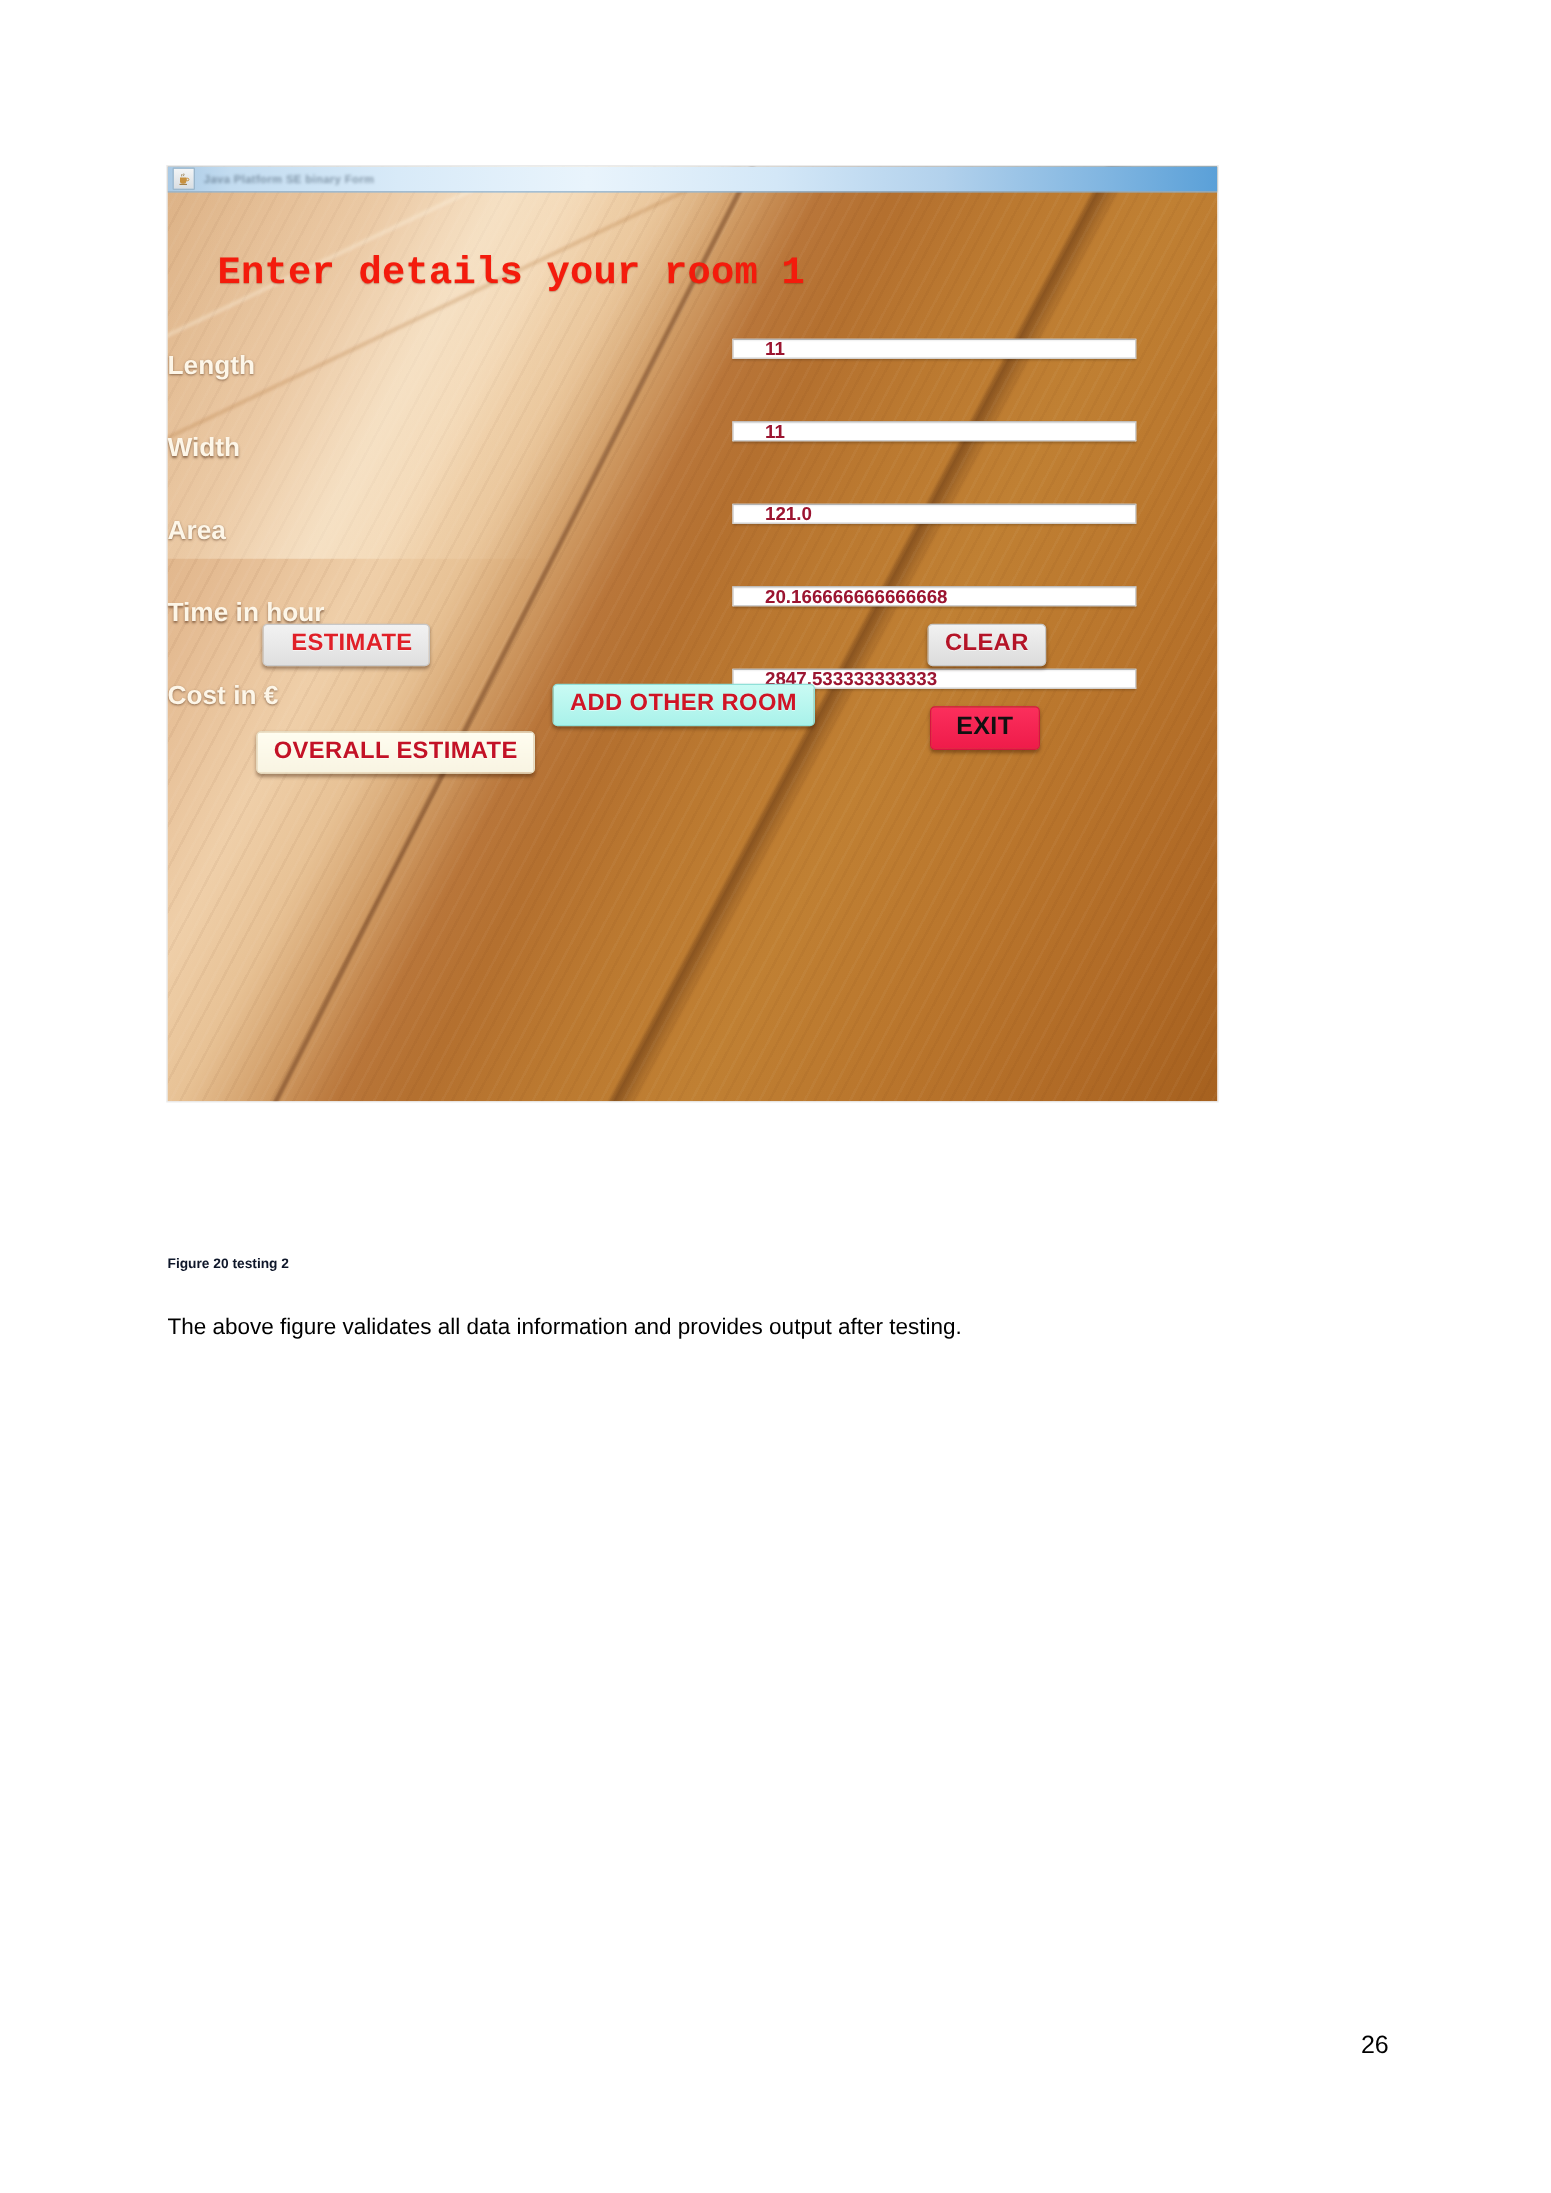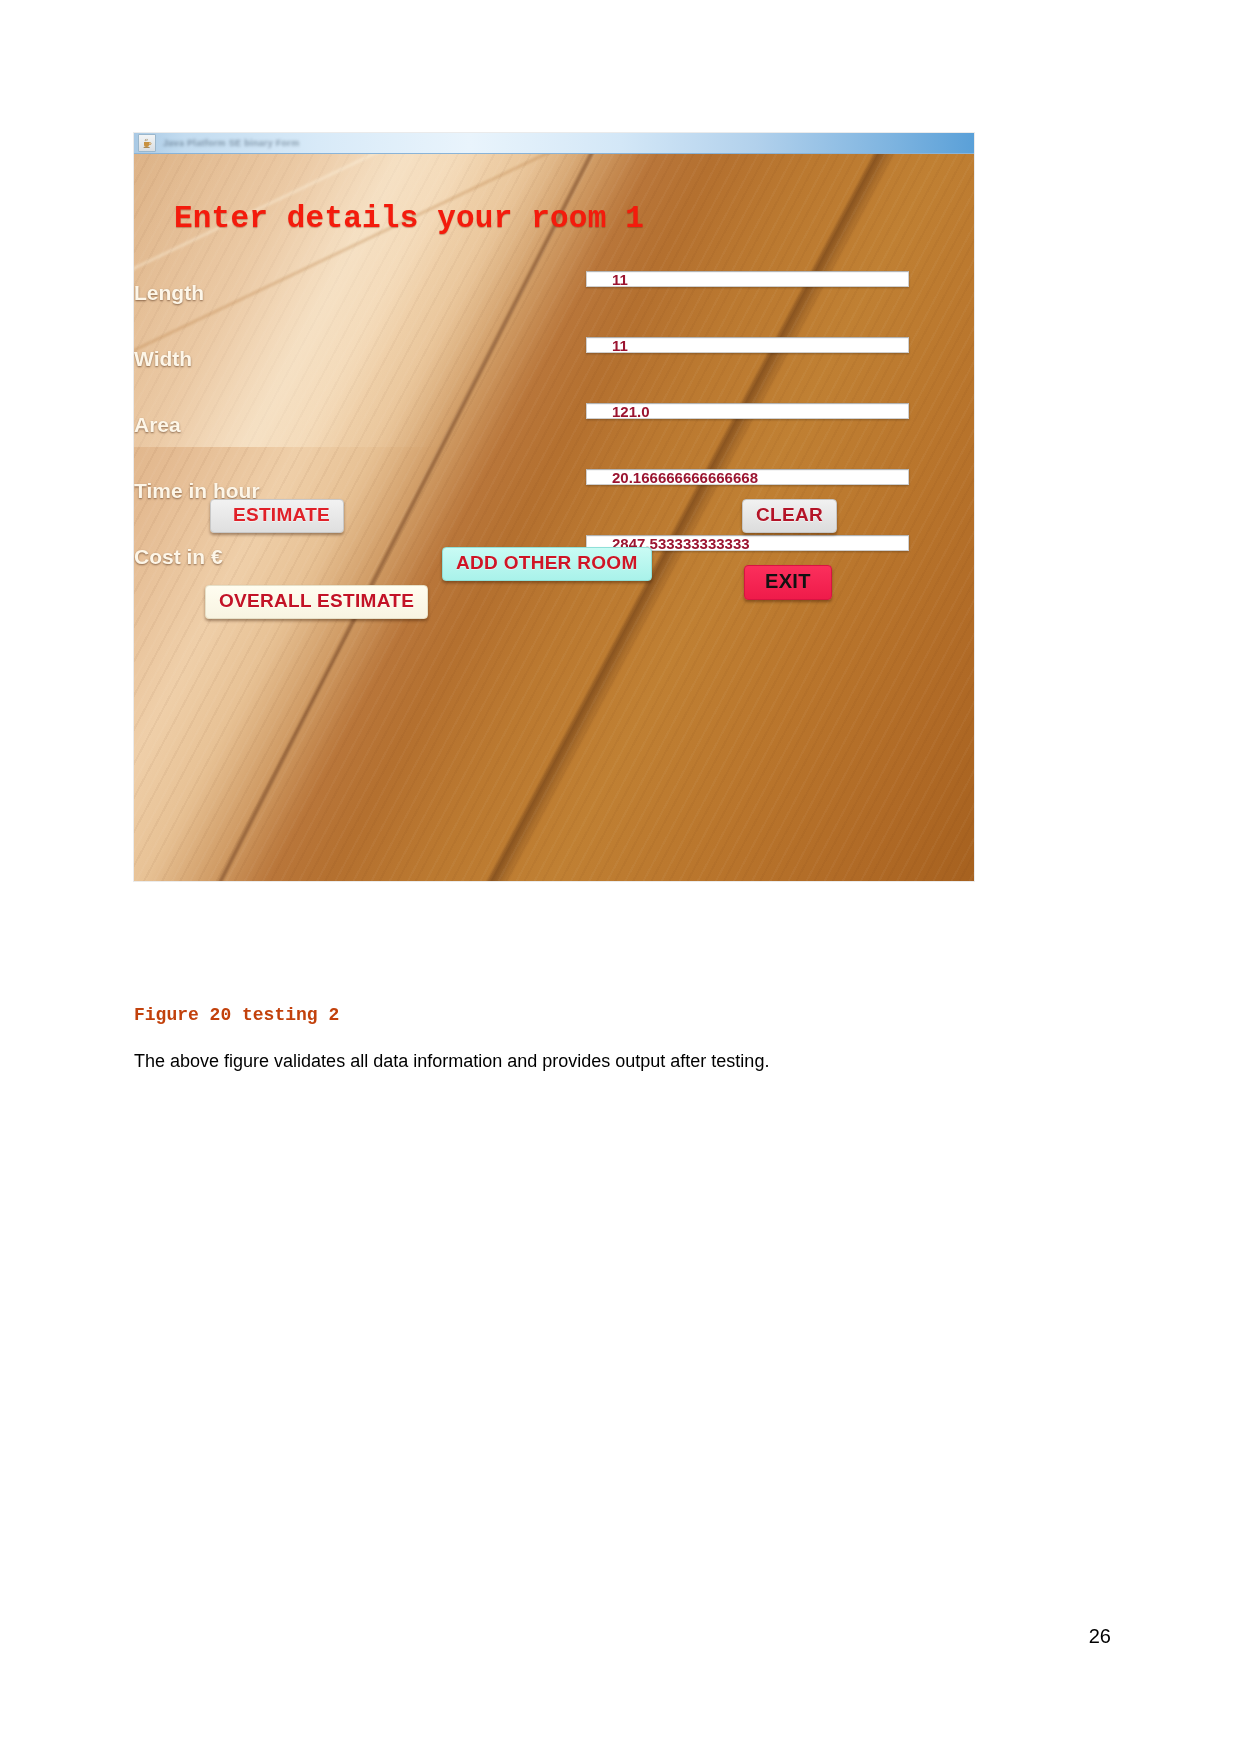--- a/index.html
+++ b/index.html
@@ -273,24 +273,24 @@
     color: #111111;
     font-size: 20px;
     padding: 4px 20px 6px;
   }
 
   
   .fig-caption {
     position: absolute;
     left: 134px;
     top: 1005px;
-    font-size: 18px;
-    font-weight: bold;
-    color: #c2410c;
-    font-family: Liberation Mono, monospace;
+    font-size: 11px;
+    font-weight: bold;
+    color: #0f172a;
+    font-family: Liberation Sans, sans-serif;
   }
   .body-text {
     position: absolute;
     left: 134px;
     top: 1051px;
     font-size: 18px;
     color: #000000;
     font-family: "Liberation Sans", sans-serif;
   }
   .page-number {

